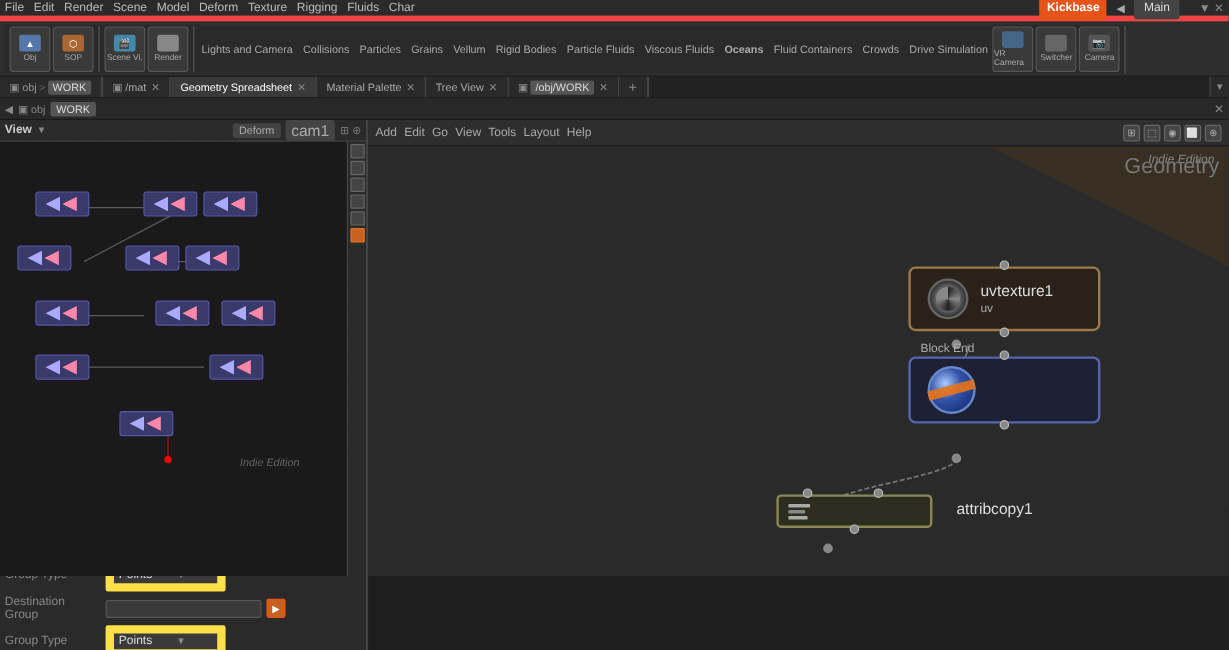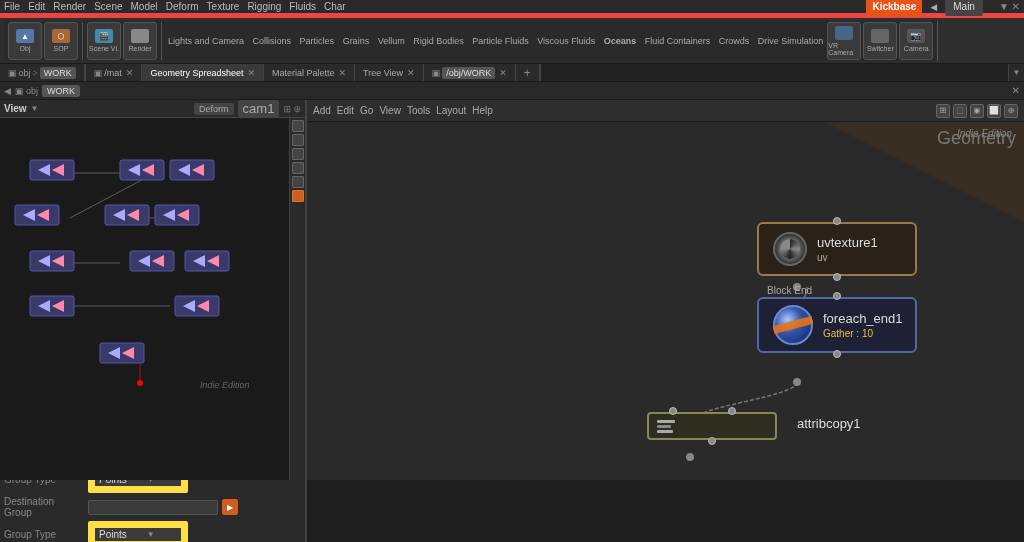--- a/index.html
+++ b/index.html
@@ -535,24 +535,20 @@
       <div style="position:absolute; top:175px; left:450px; cursor:pointer;">
         <div style="position:absolute; top:-12px; left:10px; color:#aaa; font-size:10px;">Block End</div>
         <div style="background:#1e2035; border:2px solid #5566aa; border-radius:6px; padding:6px 14px; display:flex; align-items:center; gap:10px; width:160px;">
 
           <div style="position:relative; width:40px; height:40px;">
             <div style="width:40px; height:40px; border-radius:50%; background: radial-gradient(circle at 35% 35%, #aaccff 0%, #3355aa 40%, #112266 100%); border:2px solid #6688cc; overflow:hidden;">
 
               <div style="position:absolute; top:50%; left:0; width:100%; height:8px; background:#e8731a; transform:translateY(-50%) rotate(-15deg); opacity:0.9;"></div>
             </div>
           </div>
-          <div>
-            <div style="color:#ddd; font-size:13px; font-weight:500;">foreach_end1</div>
-            <div style="color:#e8c040; font-size:10px; margin-top:2px;">Gather : 10</div>
-          </div>
         </div>
 
         <div style="position:absolute; top:-5px; left:50%; width:8px; height:8px; border-radius:50%; background:#888; border:1px solid #bbb; transform:translateX(-50%);"></div>
 
         <div style="position:absolute; bottom:-5px; left:50%; width:8px; height:8px; border-radius:50%; background:#888; border:1px solid #bbb; transform:translateX(-50%);"></div>
       </div>
 
       <div style="position:absolute; top:290px; left:340px; cursor:pointer;">
         <div style="background:#2e2e20; border:2px solid #888855; border-radius:4px; padding:4px 8px; display:flex; align-items:center; gap:6px; width:130px; height:28px;">
 

